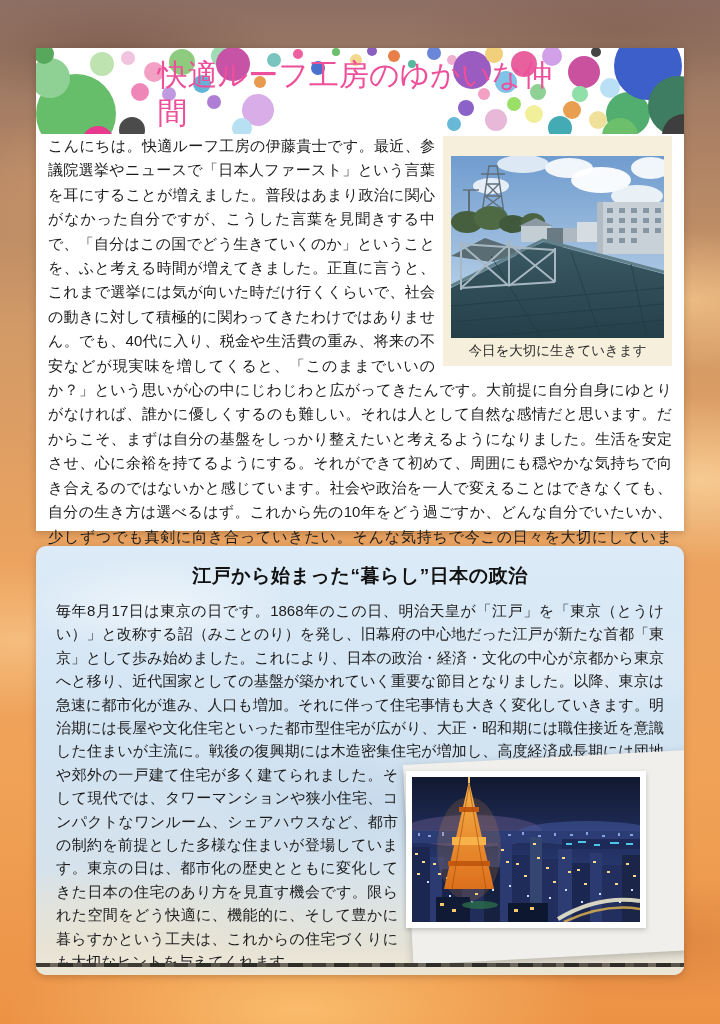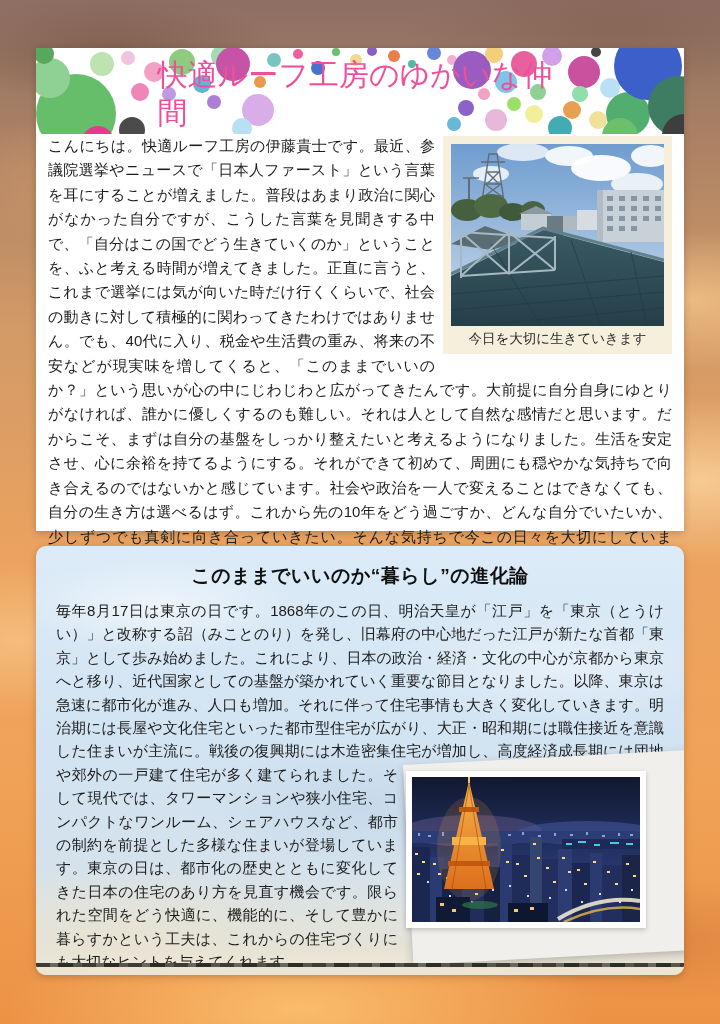--- a/index.html
+++ b/index.html
@@ -25,21 +25,21 @@
   .hdr-title{
     position:relative;margin:0 auto;padding-top:8px;width:405px;
     text-align:left;font-size:30px;line-height:38px;font-weight:normal;
     color:#ee4f9b;letter-spacing:0;
   }
   .body1{
     padding:0 12px;font-size:15px;line-height:24.4px;color:#1c1c1c;
     text-align:justify;overflow:hidden;
   }
   .ph1{
-    float:right;margin:2px 0 4px 8px;padding:8px 8px 4px;
+    float:right;margin:2px 0 4px 8px;padding:20px 8px 4px;
     background:#f5efdc;width:213px;
   }
   .ph1 svg{display:block;}
   .ph1 figcaption{
     text-align:center;font-size:13.5px;line-height:22px;color:#2a2a2a;padding-top:2px;
   }
   
   .box2{
     top:546px;height:429px;border-radius:10px;overflow:hidden;
     background:
@@ -226,21 +226,21 @@
           <path d="M10,88 L58,130 M58,88 L10,132 M58,88 L104,126 M104,94 L58,130"></path>
         </g>
       </svg>
       <figcaption>今日を大切に生きていきます</figcaption>
     </figure>
     <span>こんにちは。快適ルーフ工房の伊藤貴士です。最近、参議院選挙やニュースで「日本人ファースト」という言葉を耳にすることが増えました。普段はあまり政治に関心がなかった自分ですが、こうした言葉を見聞きする中で、「自分はこの国でどう生きていくのか」ということを、ふと考える時間が増えてきました。正直に言うと、これまで選挙には気が向いた時だけ行くくらいで、社会の動きに対して積極的に関わってきたわけではありません。でも、40代に入り、税金や生活費の重み、将来の不安などが現実味を増してくると、「このままでいいのか？」という思いが心の中にじわじわと広がってきたんです。大前提に自分自身にゆとりがなければ、誰かに優しくするのも難しい。それは人として自然な感情だと思います。だからこそ、まずは自分の基盤をしっかり整えたいと考えるようになりました。生活を安定させ、心に余裕を持てるようにする。それができて初めて、周囲にも穏やかな気持ちで向き合えるのではないかと感じています。社会や政治を一人で変えることはできなくても、自分の生き方は選べるはず。これから先の10年をどう過ごすか、どんな自分でいたいか、少しずつでも真剣に向き合っていきたい。そんな気持ちで今この日々を大切にしています。</span>
   </div>
 </section>
 
 <section class="box box2">
-  <h2 class="art2-title">このままでいいのか“暮らし”の進化論</h2>
+  <h2 class="art2-title">江戸から始まった“暮らし”日本の政治</h2>
   <div class="body2">
     <span>毎年8月17日は東京の日です。1868年のこの日、明治天皇が「江戸」を「東京（とうけい）」と改称する詔（みことのり）を発し、旧幕府の中心地だった江戸が新たな首都「東京」として歩み始めました。これにより、日本の政治・経済・文化の中心が京都から東京へと移り、近代国家としての基盤が築かれていく重要な節目となりました。以降、東京は急速に都市化が進み、人口も増加。それに伴って住宅事情も大きく変化していきます。明治期には長屋や文化住宅といった都市型住宅が広がり、大正・昭和期には職住接近を意識した住まいが主流に。戦後の復興期には木造密集住宅が増加し、高度経済成長期には団地</span><span class="ph2-float">
         <span class="book-page"></span>
         <span class="ph2-frame">
       <svg width="228" height="145" viewBox="0 0 228 145">
         <defs>
           <linearGradient id="nsky" x1="0" y1="0" x2="0" y2="1">
             <stop offset="0" stop-color="#11182f"></stop>
                 <stop offset=".55" stop-color="#243468"></stop>
                 <stop offset="1" stop-color="#35487e"></stop>

